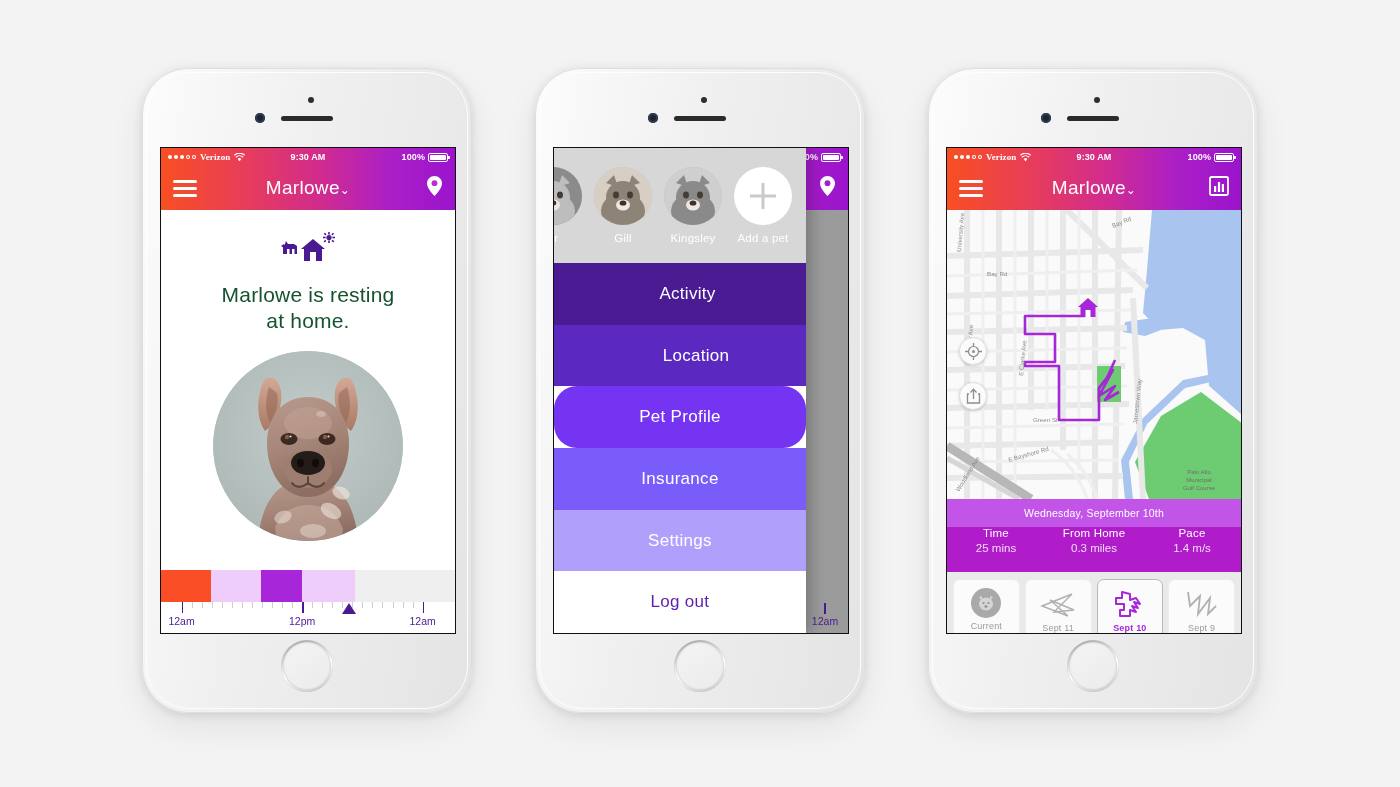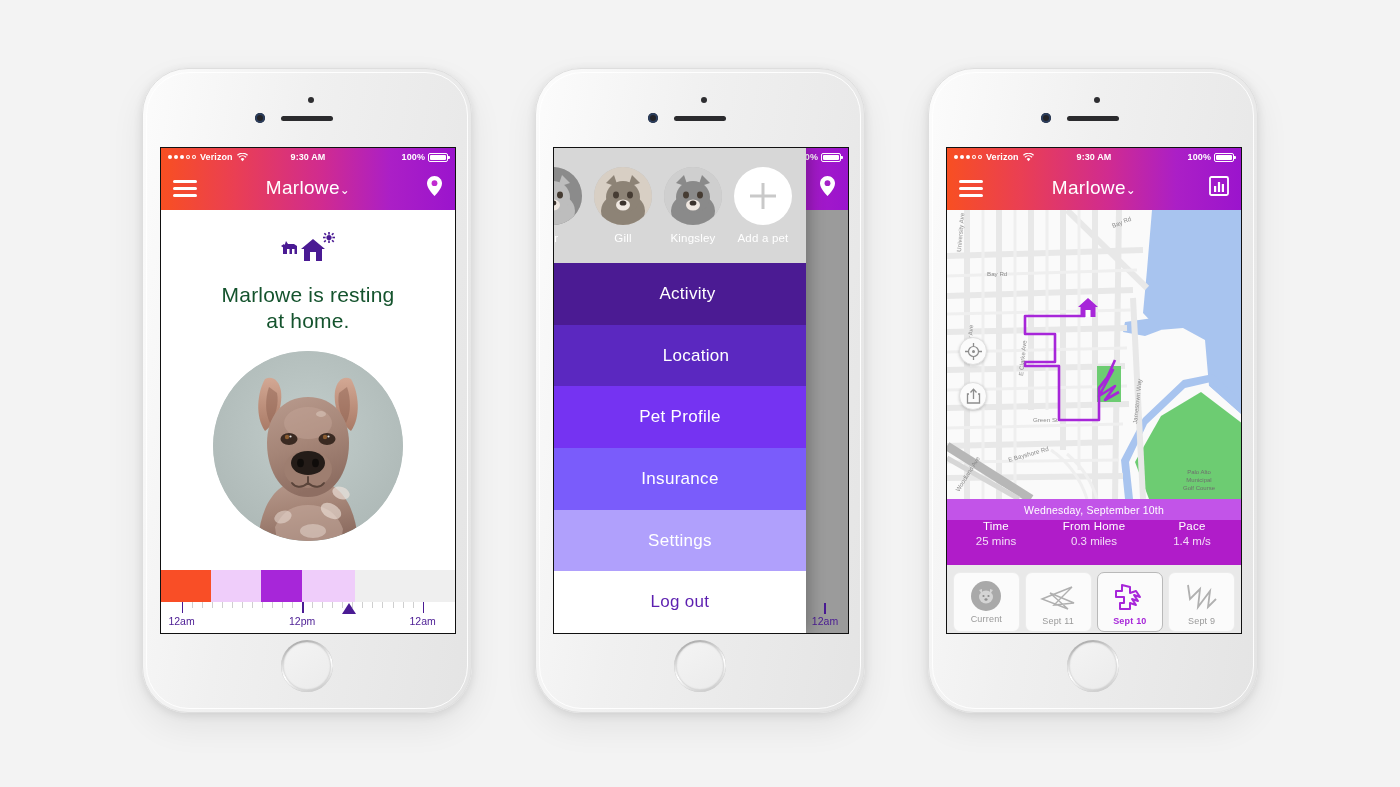--- a/index.html
+++ b/index.html
@@ -79,21 +79,21 @@
     border: 1px solid #111;
   }
 
   
   .statusbar {
     height: 18px; display: flex; align-items: center;
     padding: 0 7px; color: #fff;
     font-size: 9px; font-weight: bold; letter-spacing: .1px;
     position: relative;
   }
-  .sb-left { display: flex; align-items: center; gap: 4px; }
+  .sb-left { display: flex; align-items: center; gap: 4px; font-family: Liberation Serif, serif; }
   .dots { display: flex; gap: 2px; align-items: center; }
   .dots i { width: 4px; height: 4px; border-radius: 50%; background: #fff; display:block; }
   .dots i.hollow { background: transparent; box-shadow: inset 0 0 0 1px #fff; }
   .sb-center {
     position: absolute; left: 0; right: 0; text-align: center;
     font-size: 9px; font-weight: bold;
   }
   .sb-right { margin-left: auto; display: flex; align-items: center; gap: 3px; z-index:2;}
   .batt {
     width: 20px; height: 9px; border: 1px solid #fff; border-radius: 2px;
@@ -211,21 +211,21 @@
 
   
   .map-area { position:relative; height: 289px; background:#fff; overflow:hidden; }
   .map-ctrl {
     position:absolute; width:28px; height:28px; border-radius:50%;
     background:#fbfbfb; border:1px solid #e0e0e0;
     box-shadow: 0 1px 3px rgba(0,0,0,.18);
     display:flex; align-items:center; justify-content:center;
   }
   .date-bar {
-    height: 21px; background:#c254e8; color:#fff;
+    height: 28px; background:#c254e8; color:#fff;
     display:flex; align-items:center; justify-content:center;
     font-size: 10.5px; letter-spacing:.2px;
   }
   .stats-bar {
     height: 45px; background:#b01cc9; color:#fff;
     display:flex;
   }
   .stat { flex:1; text-align:center; }
   .stat .lbl { font-size: 11.5px; font-weight:400; letter-spacing:.2px; }
   .stat .val { font-size: 11.5px; font-weight:300; margin-top:3px; color:#f2dcf7; }
@@ -531,21 +531,21 @@
               <div class="pet-name">Kingsley</div>
             </div>
             <div class="pet-cell">
               <div class="pet-av add"></div>
               <div class="pet-name">Add a pet</div>
             </div>
           </div>
         <div class="menu-list" id="menu-list">
             <div class="menu-item" style="background: rgb(75, 27, 147); padding-left: 15px;">Activity</div>
             <div class="menu-item" style="background: rgb(91, 40, 192); padding-left: 32px;">Location</div>
-            <div class="menu-item" style="background: rgb(117, 51, 242);">Pet Profile</div>
+            <div class="menu-item" style="background: rgb(117, 51, 242); border-radius: 23px;">Pet Profile</div>
             <div class="menu-item" style="background: rgb(122, 92, 251);">Insurance</div>
             <div class="menu-item" style="background: rgb(176, 160, 252);">Settings</div>
             <div class="menu-item logout" style="background: rgb(255, 255, 255);">Log out</div>
           </div>
       </div>
 
     </div>
   </div>
 
   <div class="phone" id="phone-3">

